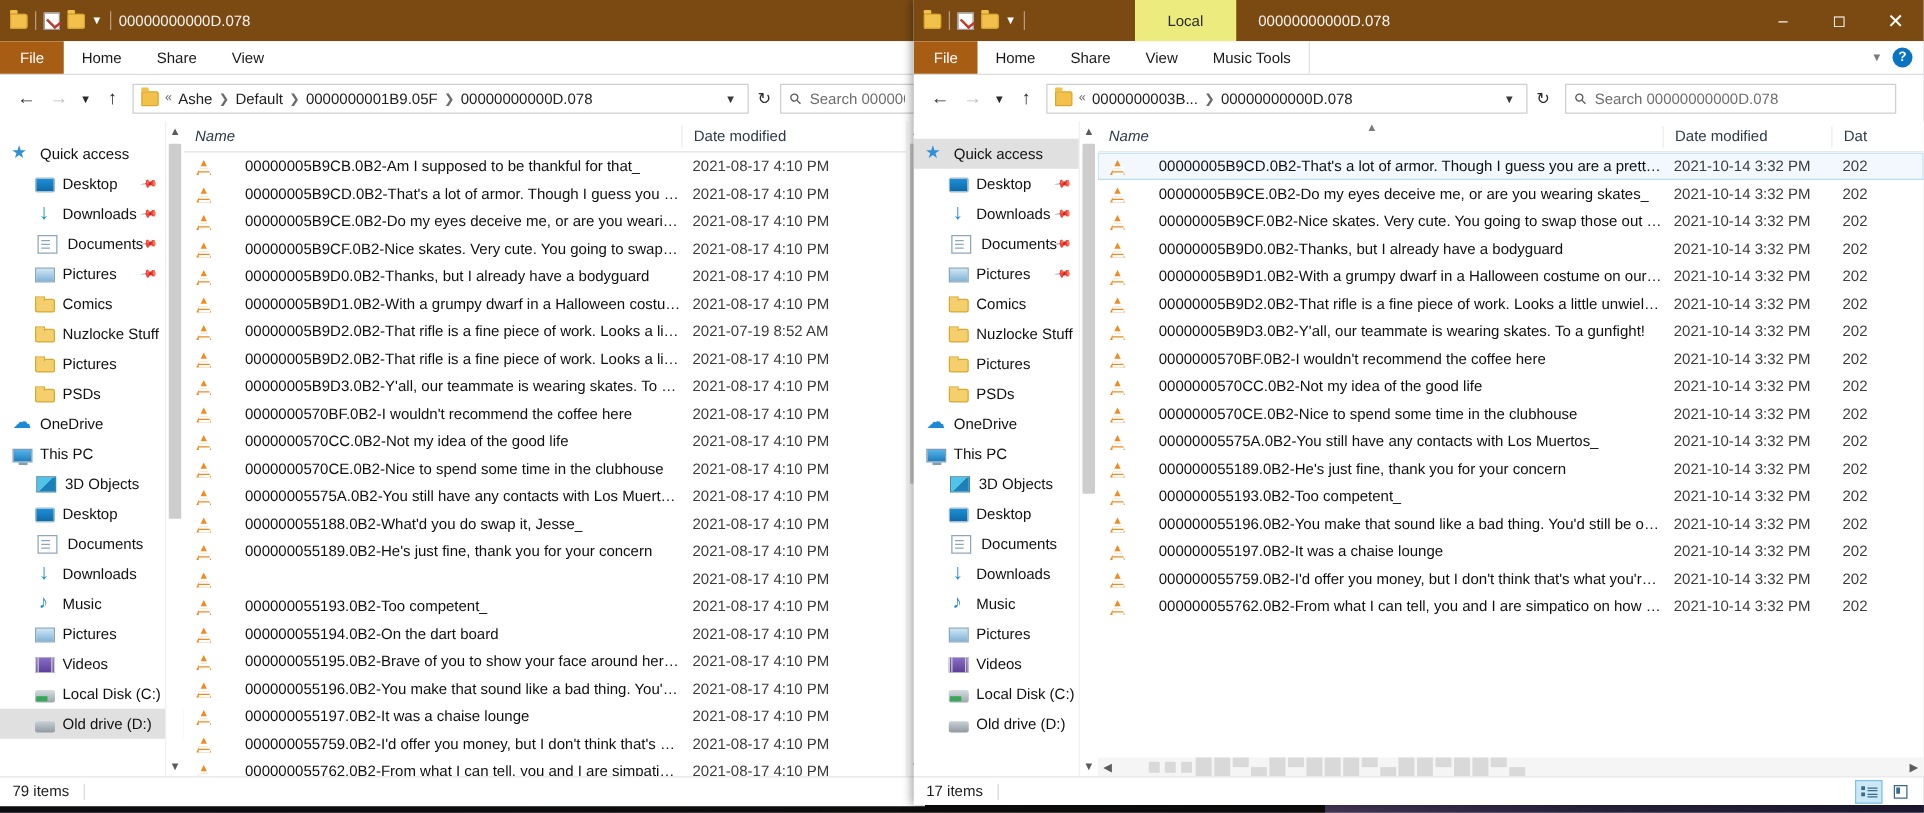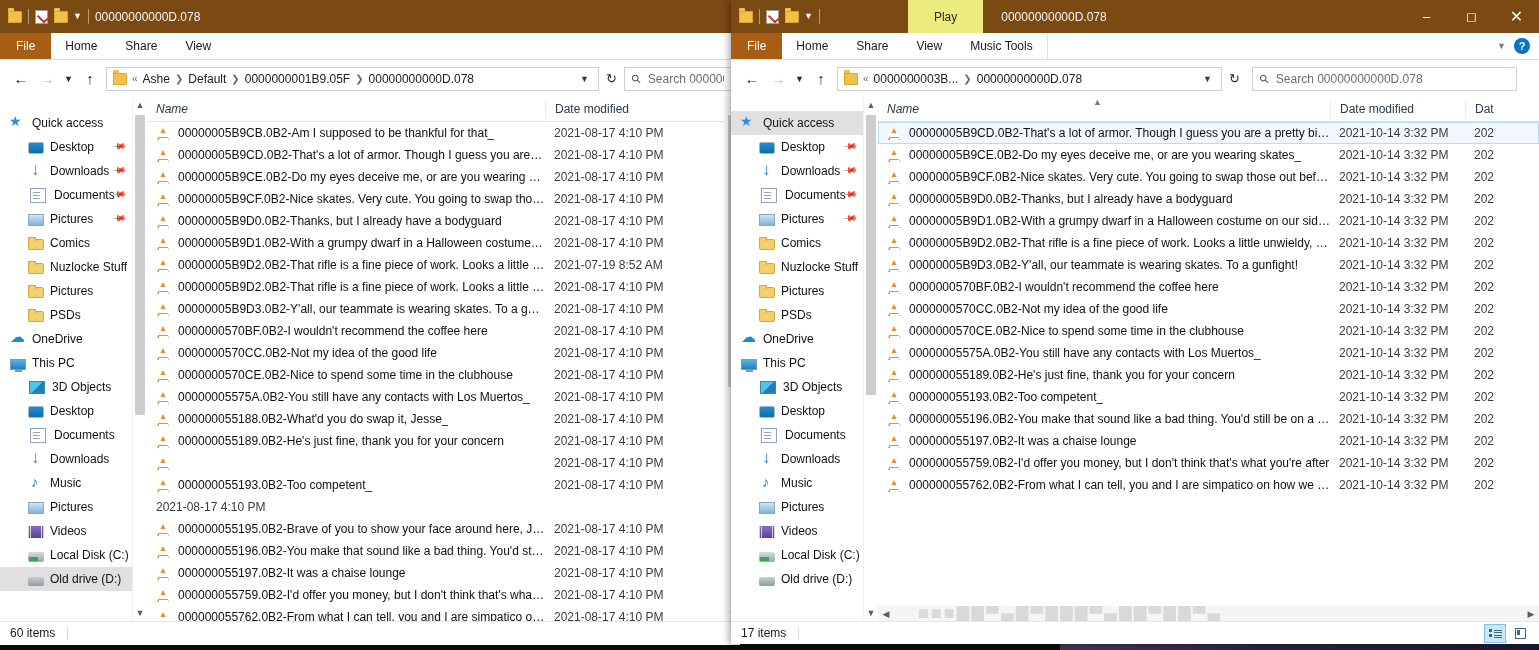--- a/index.html
+++ b/index.html
@@ -218,21 +218,21 @@
   }
   .vlc:before {
     content:""; position:absolute; left:1px; bottom:1px;
     width:0; height:0; border-left:6.5px solid transparent; border-right:6.5px solid transparent;
     border-bottom:12px solid #ef8b21;
   }
   .vlc:after {
     content:""; position:absolute; left:3px; bottom:4px; width:9px; height:1.5px;
     background:#fff; box-shadow:0 3px 0 #fff, 0 -2px 0 #fff;
   }
-  .fname { overflow:hidden; text-overflow:ellipsis; }
+  .fname { overflow:hidden; text-overflow:ellipsis;margin-left:18px; }
 
   
   .v-scroll {
     position:absolute; right:0; top:0; bottom:0; width:15px; background:#fdfdfd;
     border-left:1px solid #f2f2f2;
   }
   .v-arrow { height:16px; display:flex; align-items:center; justify-content:center;
              color:#5c5c5c; font-size:9px; }
   .v-thumb { position:absolute; left:2px; right:2px; background:#cdcdcd; }
 
@@ -548,20 +548,24 @@
             <div class="cell-date" style="width: 160px;">2021-08-17 4:10 PM</div>
           </div>
           <div class="row">
             <div class="cell-name" style="width: 398px;">
               <span class="vlc"></span>
               <span class="fname">000000055193.0B2-Too competent_</span>
             </div>
             <div class="cell-date" style="width: 160px;">2021-08-17 4:10 PM</div>
           </div>
           <div class="row">
+            <div class="cell-name" style="width: 398px;">
+              <span class="vlc"></span>
+              <span class="fname">000000055194.0B2-On the dart board</span>
+            </div>
             <div class="cell-date" style="width: 160px;">2021-08-17 4:10 PM</div>
           </div>
           <div class="row">
             <div class="cell-name" style="width: 398px;">
               <span class="vlc"></span>
               <span class="fname">000000055195.0B2-Brave of you to show your face around here, Jesse</span>
             </div>
             <div class="cell-date" style="width: 160px;">2021-08-17 4:10 PM</div>
           </div>
           <div class="row">
@@ -595,37 +599,37 @@
         </div>
       <div class="v-scroll">
         <div class="v-arrow">▲</div>
         <div class="v-thumb" style="top:18px; height:272px;"></div>
         <div class="v-arrow" style="position:absolute;bottom:0;left:0;right:0;">▼</div>
       </div>
     </div>
   </div>
 
   <div class="status">
-    <span>60 items</span>
+    <span>79 items</span>
     <span class="sep"></span>
   </div>
 </div>
 
 <div class="win" id="winRight">
 
   <div class="win-titlebar">
     <div class="qat">
       <div class="ic-folder"></div>
       <div class="sep"></div>
       <div class="ic-props"></div>
       <div class="ic-folder"></div>
       <div class="ic-caret">▼</div>
       <div class="sep"></div>
     </div>
-    <div class="play-tab" style="margin-left:88px">Play</div>
+    <div class="play-tab" style="margin-left:88px">Local</div>
     <div class="win-title" style="margin-left:18px">00000000000D.078</div>
     <div class="win-ctrls">
       <div>–</div>
       <div>◻</div>
       <div class="cls">✕</div>
     </div>
   </div>
 
   <div class="ribbon">
     <div class="rb-file">File</div>

